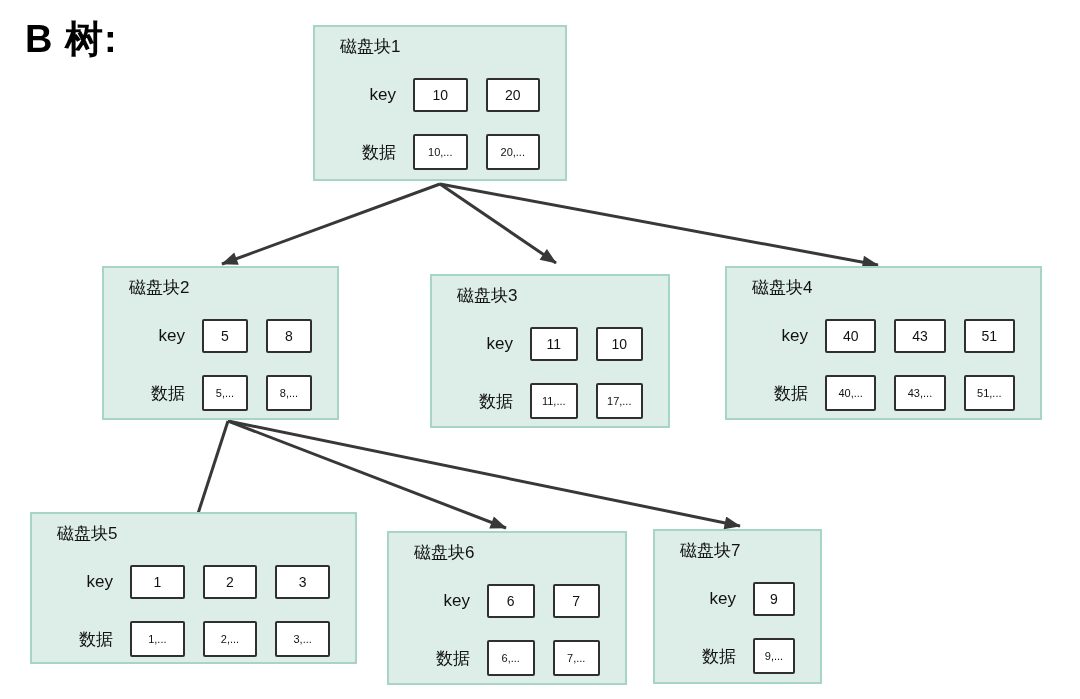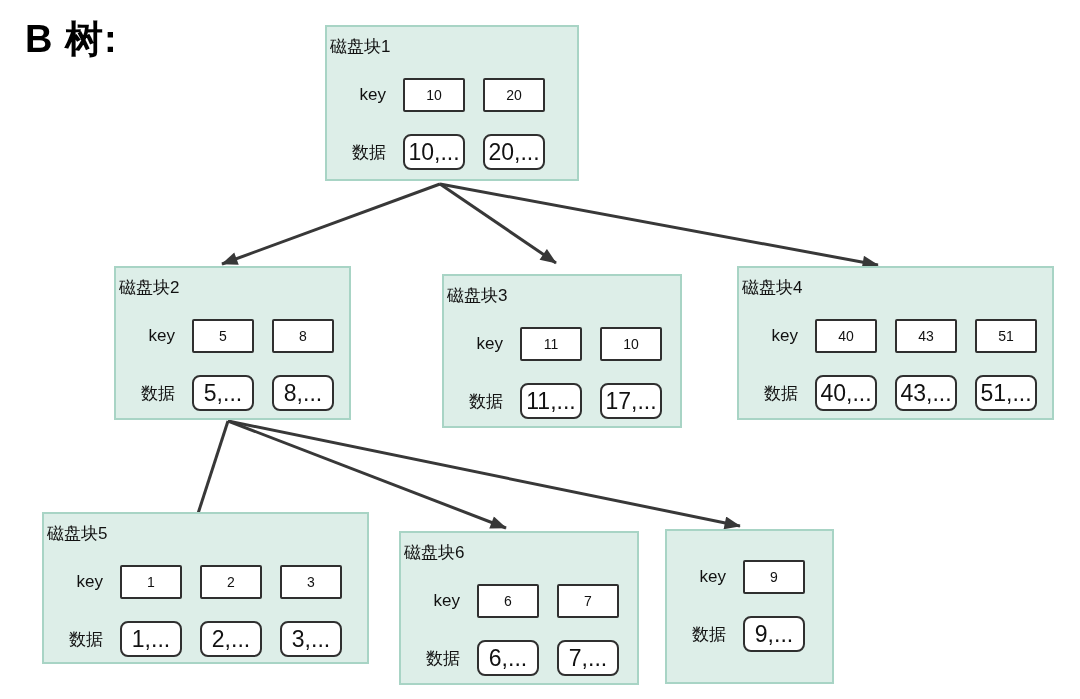--- a/index.html
+++ b/index.html
@@ -25,22 +25,21 @@
     position: absolute;
     left: 0; top: 0;
     width: 1080px; height: 699px;
     pointer-events: none;
   }
   .block {
     position: absolute;
     background: #ddeee8;
     border: 2px solid #a8d4c5;
     box-sizing: border-box;
-    padding: 9px 3px;
-    margin-left: 12px;
+    padding: 9px 25px;
   }
   .block-title {
     font-size: 17px;
     line-height: 22px;
     color: #111111;
   }
   .row { display: flex; align-items: center; }
   .key-row  { margin-top: 20px; }
   .data-row { margin-top: 22px; }
   .row-label {
@@ -59,21 +58,21 @@
     border: 2.5px solid #2f2f2f;
     border-radius: 2px;
     display: flex;
     align-items: center;
     justify-content: center;
     font-size: 14px;
     margin-right: 18px;
     color: #111111;
   }
   .cell:last-child { margin-right: 0; }
-  .data-row .cell { height: 36px; font-size: 23px; border-radius: 8px; }
+  .data-row .cell { height: 36px; font-size: 11px; }
 </style>
 </head>
 <body>
 
 <div class="canvas">
 
   <div class="page-title">B 树:</div>
 
   <svg class="arrows" viewBox="0 0 1080 699">
     <defs>
@@ -171,20 +170,21 @@
       <span class="cell">7</span>
     </div>
     <div class="row data-row">
       <span class="row-label">数据</span>
       <span class="cell">6,...</span>
       <span class="cell">7,...</span>
     </div>
   </div>
 
   <div class="block" style="left:653px; top:529px; width:169px; height:155px;">
+    <div class="block-title">磁盘块7</div>
     <div class="row key-row">
       <span class="row-label">key</span>
       <span class="cell">9</span>
     </div>
     <div class="row data-row">
       <span class="row-label">数据</span>
       <span class="cell">9,...</span>
     </div>
   </div>
 

